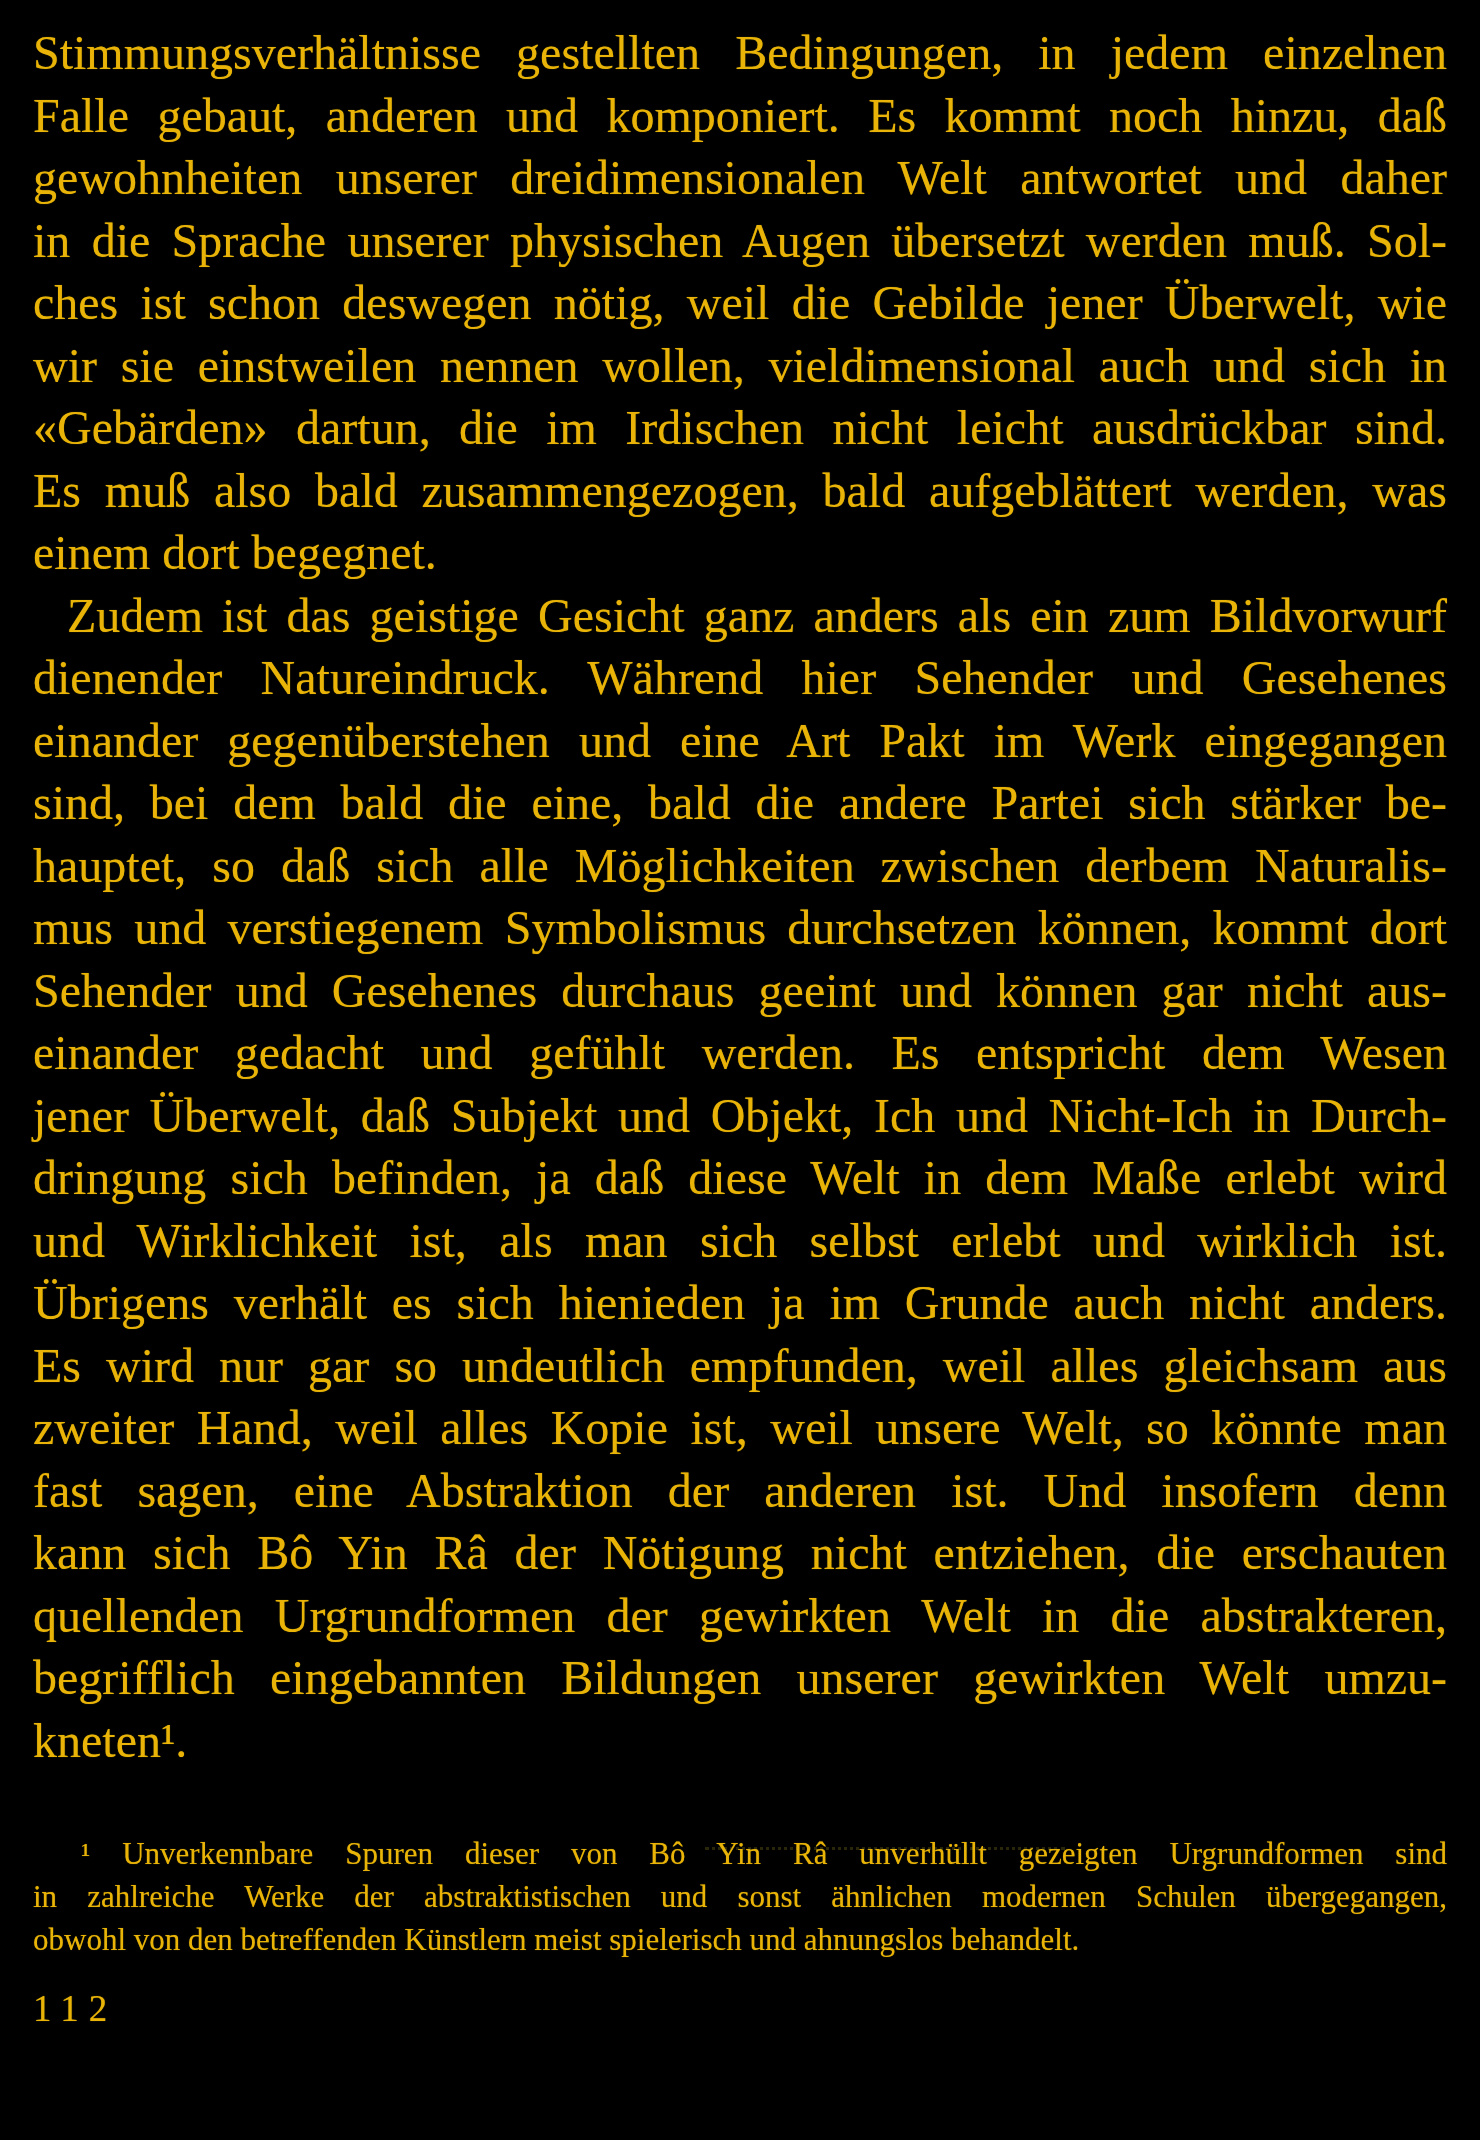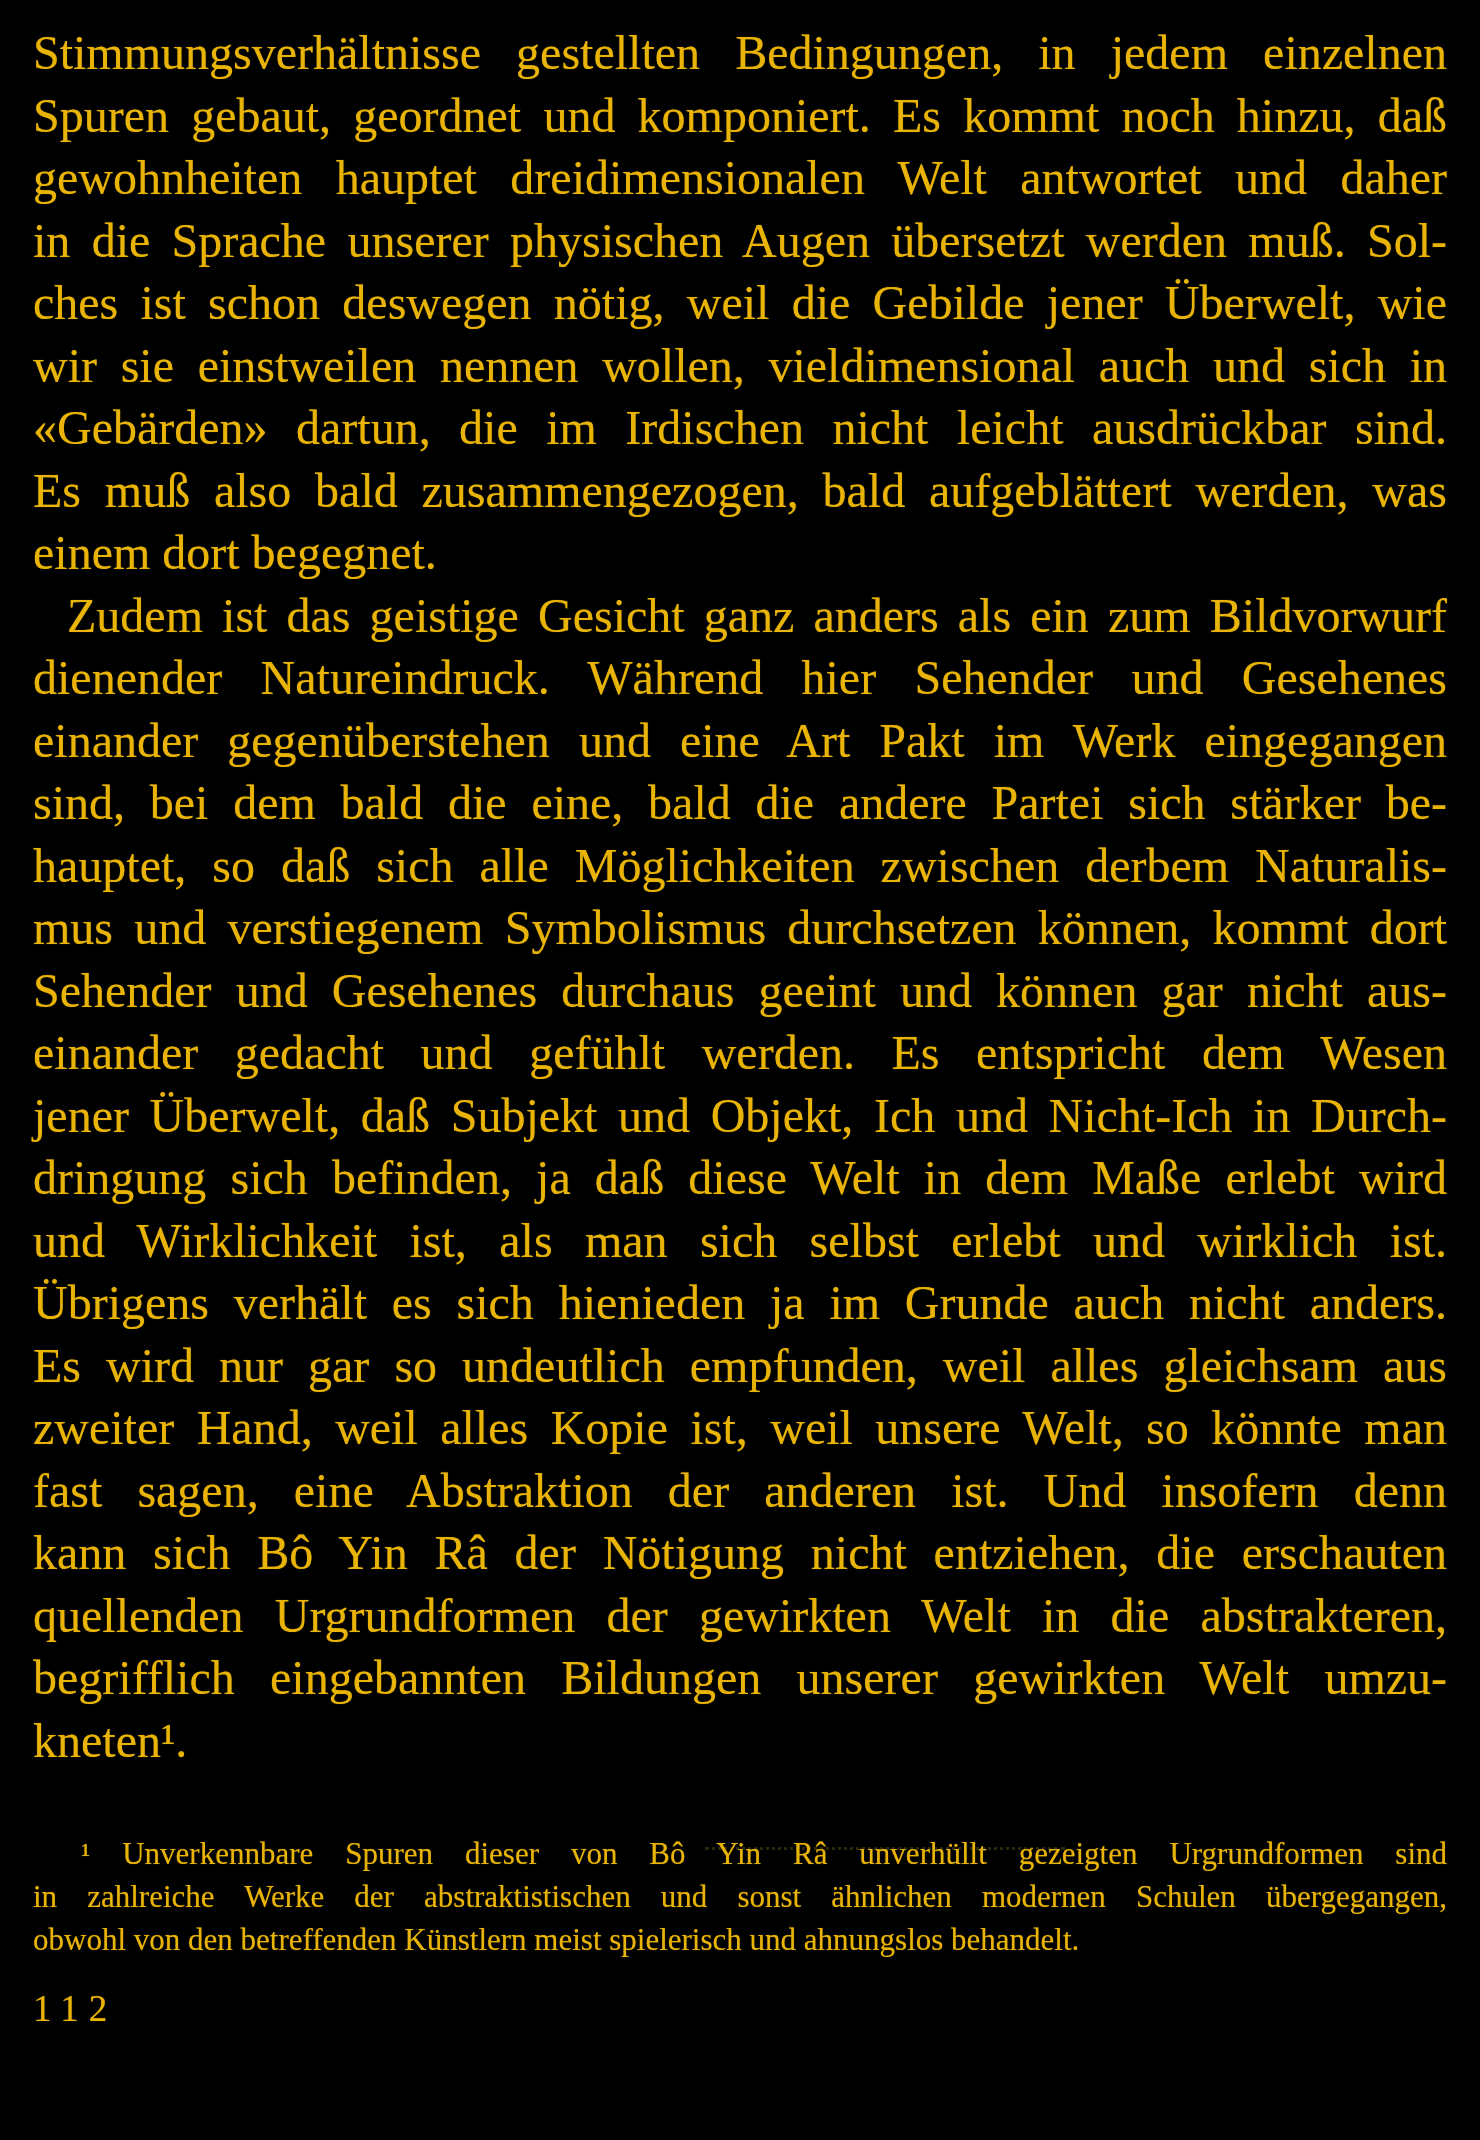--- a/index.html
+++ b/index.html
@@ -54,22 +54,22 @@
     height: 0;
     border-top: 3px dotted rgba(190, 175, 45, 0.22);
   }
 </style>
 </head>
 <body>
 
 <div class="page">
   <div class="text-block">
       <div class="line">Stimmungsverhältnisse gestellten Bedingungen, in jedem einzelnen</div>
-      <div class="line">Spuren gebaut, geordnet und komponiert. Es kommt noch hinzu, daß</div>
-      <div class="line">gewohnheiten hauptet dreidimensionalen Welt antwortet und daher</div>
+      <div class="line">Falle gebaut, anderen und komponiert. Es kommt noch hinzu, daß</div>
+      <div class="line">gewohnheiten unserer dreidimensionalen Welt antwortet und daher</div>
       <div class="line">in die Sprache unserer physischen Augen übersetzt werden muß. Sol-</div>
       <div class="line">ches ist schon deswegen nötig, weil die Gebilde jener Überwelt, wie</div>
       <div class="line">wir sie einstweilen nennen wollen, vieldimensional auch und sich in</div>
       <div class="line">«Gebärden» dartun, die im Irdischen nicht leicht ausdrückbar sind.</div>
       <div class="line">Es muß also bald zusammengezogen, bald aufgeblättert werden, was</div>
       <div class="line last">einem dort begegnet.</div>
       <div class="line indent">Zudem ist das geistige Gesicht ganz anders als ein zum Bildvorwurf</div>
       <div class="line">dienender Natureindruck. Während hier Sehender und Gesehenes</div>
       <div class="line">einander gegenüberstehen und eine Art Pakt im Werk eingegangen</div>
       <div class="line">sind, bei dem bald die eine, bald die andere Partei sich stärker be-</div>

